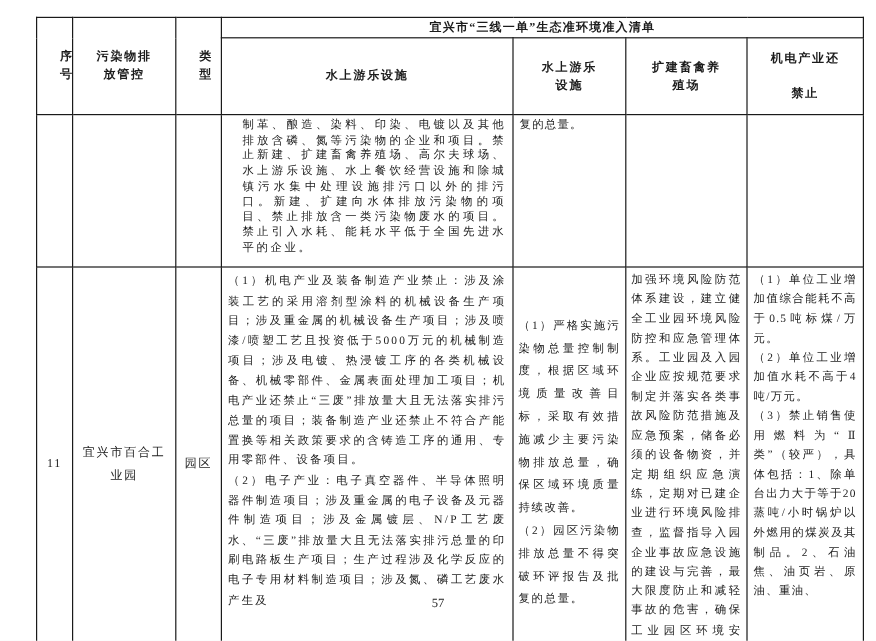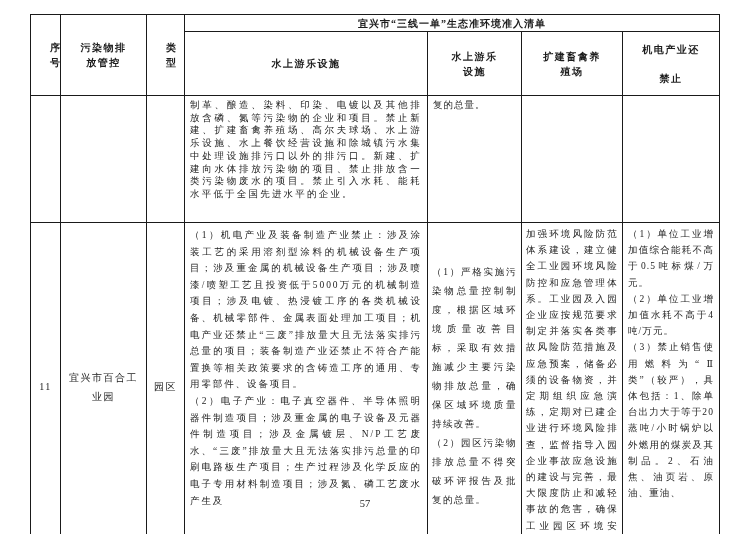--- a/index.html
+++ b/index.html
@@ -51,21 +51,21 @@
     letter-spacing: 1.5px;
     line-height: 19px;
     padding: 0 6px;
   }
   .c-text {
     font-size: 9.5px;
     text-align: justify;
     white-space: pre-line;
     vertical-align: top;
   }
-  .c-sp1 { line-height: 12.7px; letter-spacing: 2.2px; padding: 3px 5px 0 5px; }
+  .c-sp1 { line-height: 12.7px; letter-spacing: 2.2px; padding: 3px 5px 0 17px; }
   .c-po1 { line-height: 13px;  letter-spacing: 1px;   padding: 3px 5px 0 5px; vertical-align: top; }
   .c-sp2 { line-height: 16.6px; letter-spacing: 1.9px; padding: 4px 5px 0 5px; }
   .c-po2 { line-height: 19px;  letter-spacing: 1.4px; padding: 0 4px; vertical-align: middle; }
   .c-ri2 { line-height: 16.2px; letter-spacing: 1.3px; padding: 3px 4px 0 4px; }
   .c-re2 { line-height: 16.2px; letter-spacing: 1.1px; padding: 3px 5px 0 5px; }
   .page-number {
     position: absolute;
     left: 0; top: 498px;
     width: 730px;
     text-align: center;

